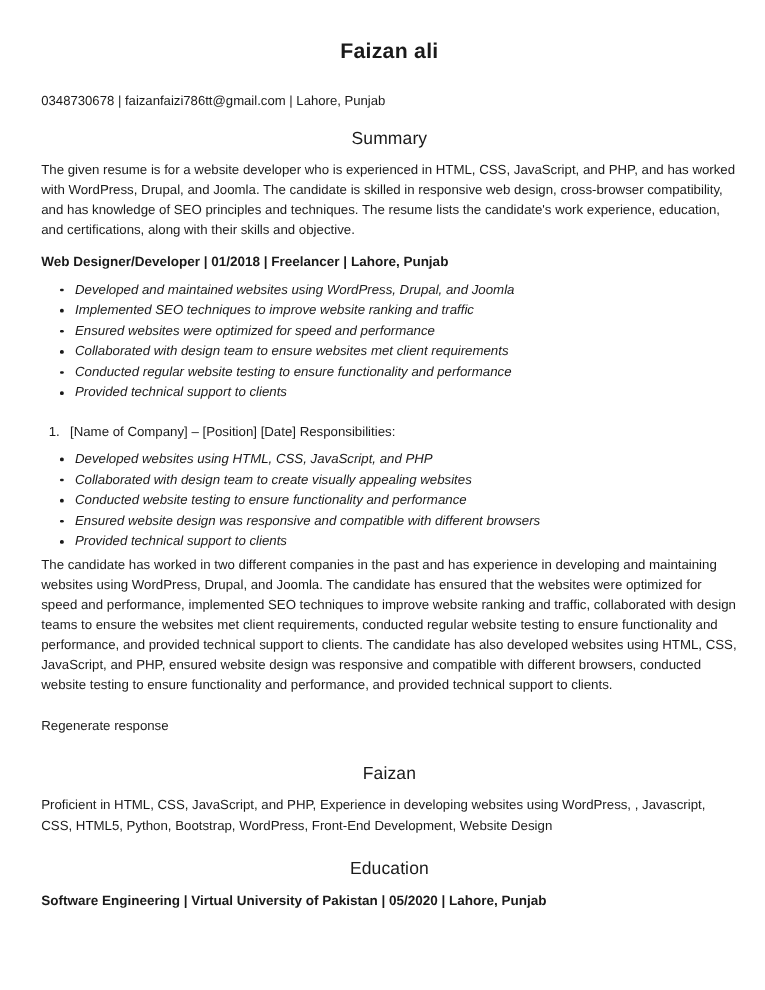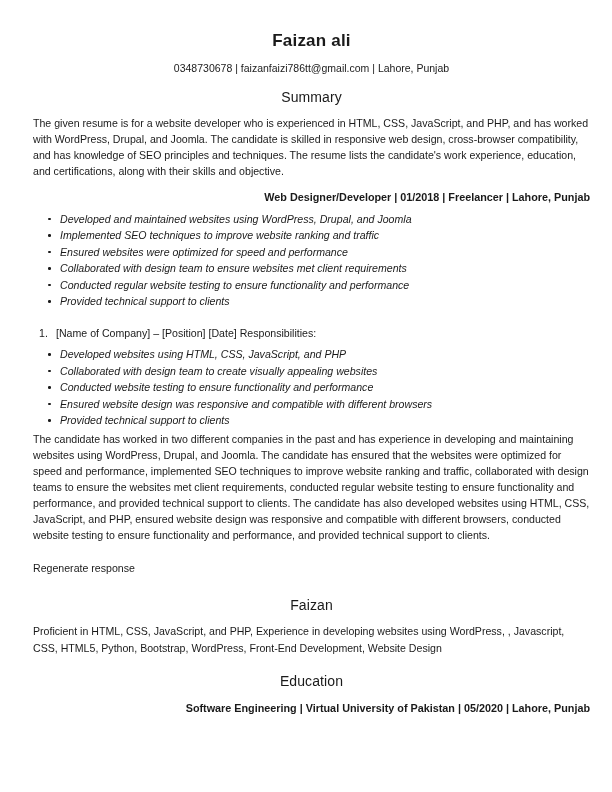--- a/index.html
+++ b/index.html
@@ -25,23 +25,22 @@
   }
   .name {
     text-align: center;
     font-size: 17px;
     font-weight: bold;
     letter-spacing: 0.2px;
     margin: 4px 0 0 0;
     line-height: 1.25;
   }
   .contact {
-    text-align: center;
     font-size: 10.5px;
-    margin: 11px 0 0 0;
+    margin: 24px 0 0 0;
     line-height: 1.3;
   }
   .section-heading {
     text-align: center;
     font-size: 14px;
     font-weight: normal;
     margin: 12px 0 0 0;
     line-height: 1.3;
     letter-spacing: 0.1px;
   }
@@ -49,21 +48,20 @@
     font-size: 10.6px;
     line-height: 1.52;
     margin: 9px 0 0 0;
     text-align: left;
   }
   .job-header {
     font-size: 10.8px;
     font-weight: bold;
     margin: 11px 0 0 0;
     line-height: 1.4;
-    text-align: right;
   }
   ul.bullets {
     list-style: none;
     margin: 5px 0 0 0;
     padding: 0;
     font-style: italic;
   }
   ul.bullets li {
     font-size: 10.6px;
     line-height: 1.56;

